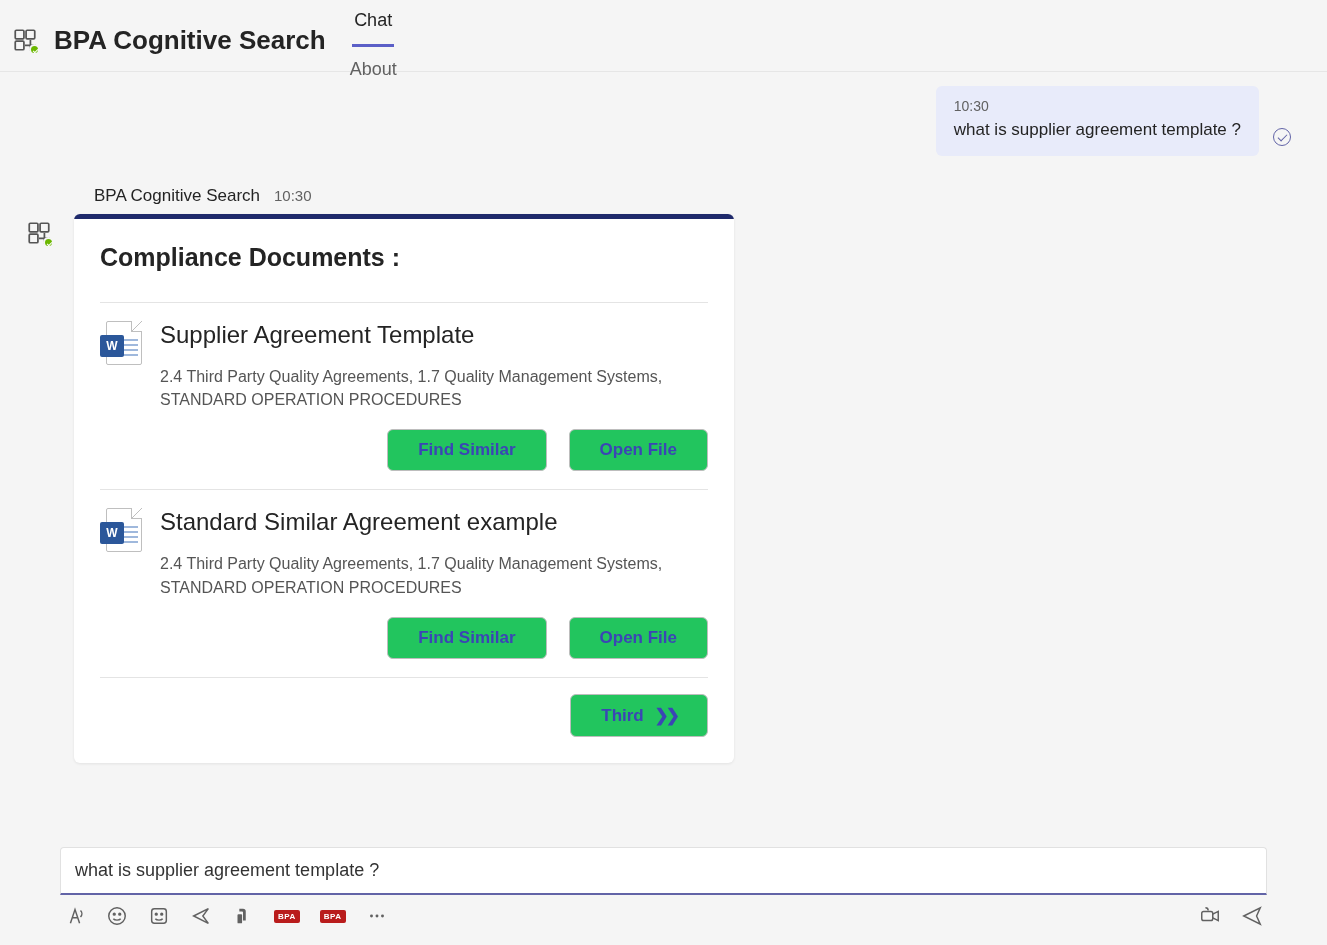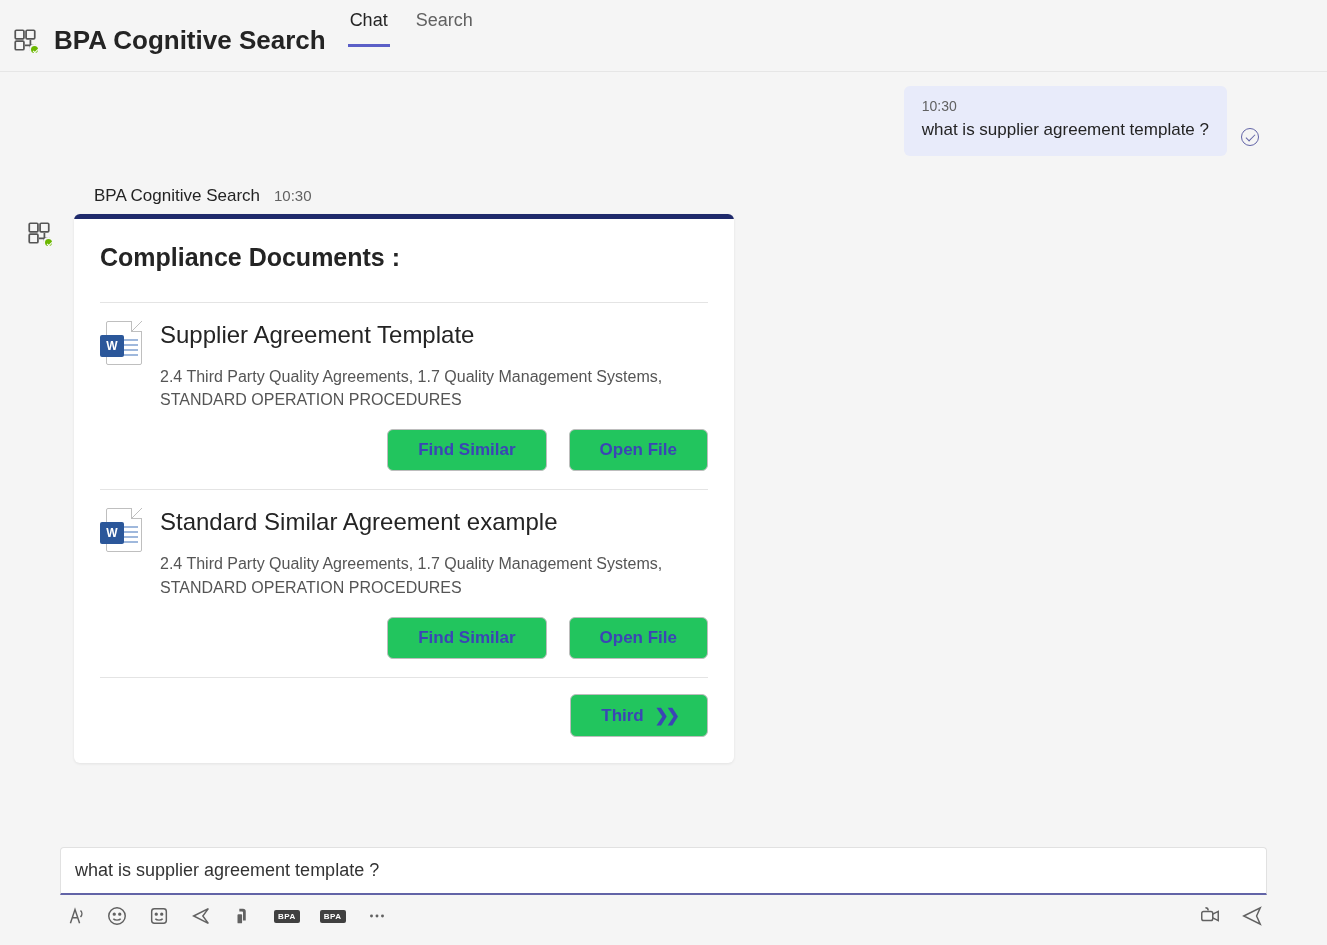--- a/index.html
+++ b/index.html
@@ -30,23 +30,24 @@
     width: 28px;
     height: 28px;
   }
   .header-title {
     font-size: 26px;
     font-weight: 700;
     margin-right: 22px;
   }
   .tabs {
     display: flex;
-    align-items: flex-start;
+    align-items: center;
     height: 100%;
-    gap: 24px;
+    gap: 12px;
+    flex-direction: column;
   }
   .tab {
     font-size: 18px;
     color: #616161;
     padding: 0 2px 16px 2px;
     cursor: pointer;
     position: relative;
   }
   .tab.active {
     color: #242424;
@@ -58,21 +59,21 @@
     left: 0; right: 0; bottom: 0;
     height: 3px;
     background: #5b5fc7;
   }
 
   
   .chat-area {
     flex: 1;
     overflow-y: auto;
     position: relative;
-    padding: 14px 68px 20px 60px;
+    padding: 14px 36px 20px 60px;
   }
 
   
   .msg-row-user {
     display: flex;
     justify-content: flex-end;
     align-items: flex-start;
     margin-bottom: 30px;
     position: relative;
   }
@@ -271,21 +272,21 @@
   .tool-icon {
     width: 22px; height: 22px;
     display: flex;
     align-items: center;
     justify-content: center;
     color: #616161;
     cursor: pointer;
   }
   .tool-icon svg { width: 22px; height: 22px; }
   .bpa-tag {
-    background: #404040;
+    background: #b91c1c;
     color: #fff;
     font-size: 8px;
     font-weight: 700;
     padding: 2px 4px;
     border-radius: 2px;
     letter-spacing: 0.5px;
   }
   .toolbar-spacer { flex: 1; }
 
   
@@ -323,21 +324,21 @@
         <rect x="13" y="3" width="8" height="8" rx="1"></rect>
         <rect x="3" y="13" width="8" height="8" rx="1"></rect>
         <path d="M17 12 v10 M12 17 h10"></path>
       </svg>
       <div class="presence"></div>
     </div>
   </div>
   <div class="header-title">BPA Cognitive Search</div>
   <div class="tabs">
     <div class="tab active">Chat</div>
-    <div class="tab">Search</div>
+    <div class="tab">About</div>
   </div>
 </div>
 
 <div class="chat-area">
 
   <div class="msg-row-user">
     <div class="user-bubble">
       <div class="user-time">10:30</div>
       <div class="user-text">what is supplier agreement template ?</div>
     </div>

